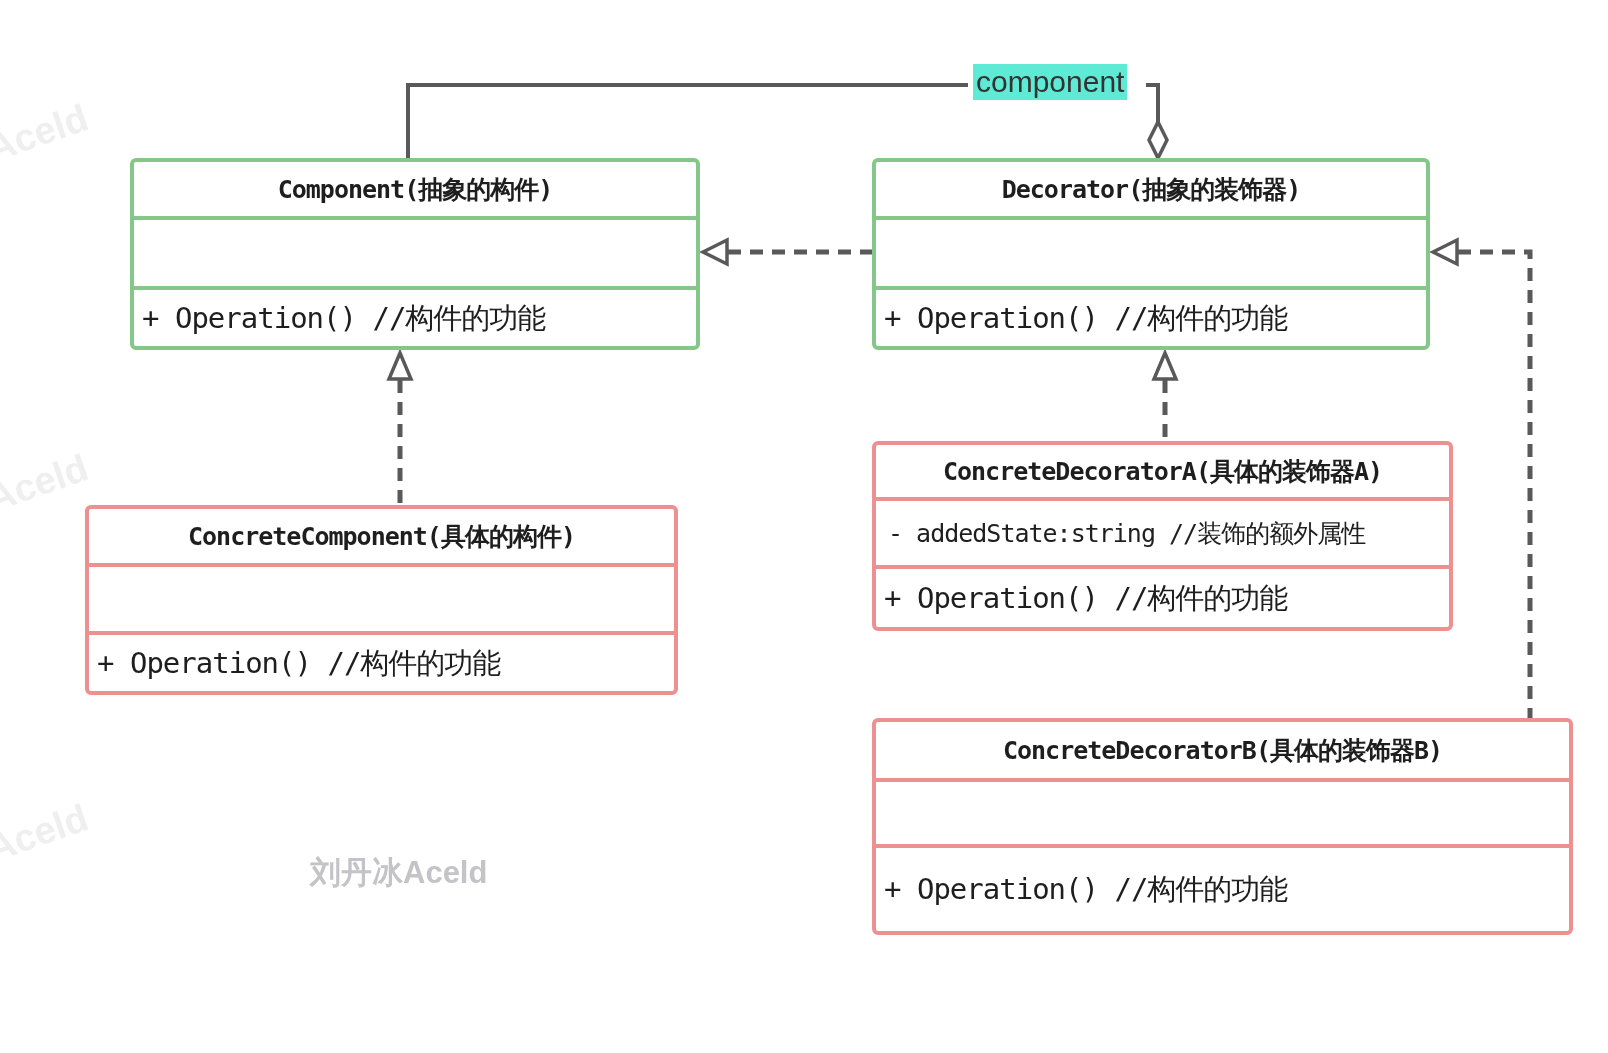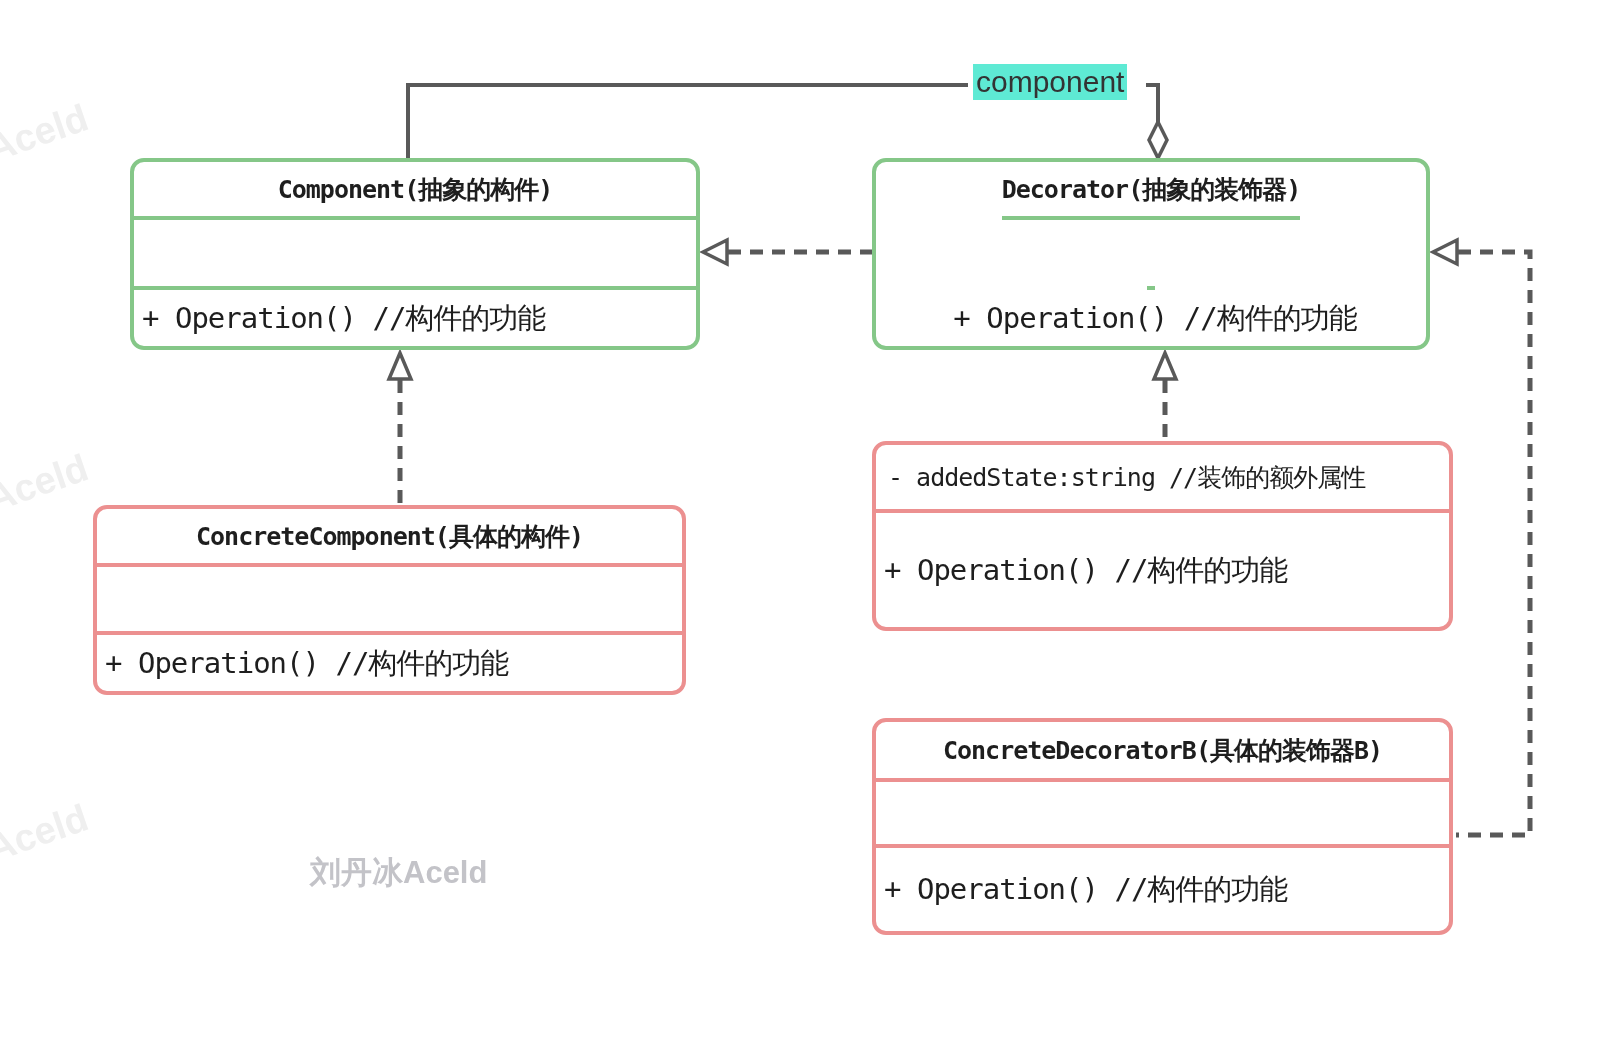--- a/index.html
+++ b/index.html
@@ -13,21 +13,21 @@
   }
   *{margin:0;padding:0;box-sizing:border-box;}
   html,body{background:#fff;}
   .canvas{
     position:relative;width:1608px;height:1053px;background:var(--bg);
     overflow:hidden;font-family:"DejaVu Sans Mono",monospace;color:var(--text);
   }
   
   .uml-box{
     position:absolute;display:flex;flex-direction:column;
-    background:#fff;border:4px solid;border-radius:14px;
+    background:#fff;border:4px solid;border-radius:6px;
   }
   .uml-box.abstract{border-color:var(--abstract_border);}
   .uml-box.concrete{border-color:var(--concrete_border);}
   .uml-title{
     flex:0 0 auto;display:flex;align-items:center;justify-content:center;
     font-weight:bold;font-size:25px;border-bottom:4px solid;
     border-color:inherit;letter-spacing:-1px;
   }
   .uml-attrs{
     flex:0 0 auto;display:flex;align-items:center;
@@ -35,27 +35,27 @@
     padding-left:8px;letter-spacing:-1px;
   }
   .uml-methods{
     flex:1 1 auto;display:flex;flex-direction:column;justify-content:center;
     font-size:29px;padding-left:8px;letter-spacing:-1px;
   }
   .uml-methods .m-line{line-height:41px;}
   
   #box-component        {left:130px; top:158px; width:570px; height:192px;}
   #box-component        .uml-title{height:58px;} #box-component .uml-attrs{height:70px;}
-  #box-decorator        {left:872px; top:158px; width:558px; height:192px;align-items:center;}
+  #box-decorator        {left:872px; top:158px; width:558px; height:192px;}
   #box-decorator        .uml-title{height:58px;} #box-decorator .uml-attrs{height:70px;}
-  #box-concrete-component{left:93px; top:505px; width:593px; height:190px;}
+  #box-concrete-component{left:85px; top:505px; width:593px; height:190px;}
   #box-concrete-component .uml-title{height:58px;} #box-concrete-component .uml-attrs{height:68px;}
   #box-concrete-decorator-a{left:872px; top:441px; width:581px; height:190px;}
   #box-concrete-decorator-a .uml-title{height:56px;} #box-concrete-decorator-a .uml-attrs{height:68px;padding-left:12px;}
-  #box-concrete-decorator-b{left:872px; top:718px; width:581px; height:217px;}
+  #box-concrete-decorator-b{left:872px; top:718px; width:701px; height:217px;}
   #box-concrete-decorator-b .uml-title{height:60px;} #box-concrete-decorator-b .uml-attrs{height:66px;}
   
   svg.connectors{position:absolute;left:0;top:0;pointer-events:none;}
   .solid-line{fill:none;stroke:var(--connector);stroke-width:4;}
   .dashed-line{fill:none;stroke:var(--connector);stroke-width:5;stroke-dasharray:13 9;}
   .hollow-head{fill:#fff;stroke:var(--connector);stroke-width:3.5;}
   
   .relation-label{
     position:absolute;left:973px;top:64px;font-family:"Liberation Sans",sans-serif;
     font-size:30px;color:#333;background:#5eead4;padding:0 3px;line-height:36px;
@@ -119,20 +119,21 @@
 
   <div id="box-concrete-component" class="uml-box concrete">
     <div class="uml-title">ConcreteComponent(具体的构件)</div>
     <div class="uml-attrs"></div>
     <div class="uml-methods">
       <div class="m-line">+ Operation() //构件的功能</div>
     </div>
   </div>
 
   <div id="box-concrete-decorator-a" class="uml-box concrete">
+    <div class="uml-title">ConcreteDecoratorA(具体的装饰器A)</div>
     <div class="uml-attrs">- addedState:string //装饰的额外属性</div>
     <div class="uml-methods">
       <div class="m-line">+ Operation() //构件的功能</div>
     </div>
   </div>
 
   <div id="box-concrete-decorator-b" class="uml-box concrete">
     <div class="uml-title">ConcreteDecoratorB(具体的装饰器B)</div>
     <div class="uml-attrs"></div>
     <div class="uml-methods">

